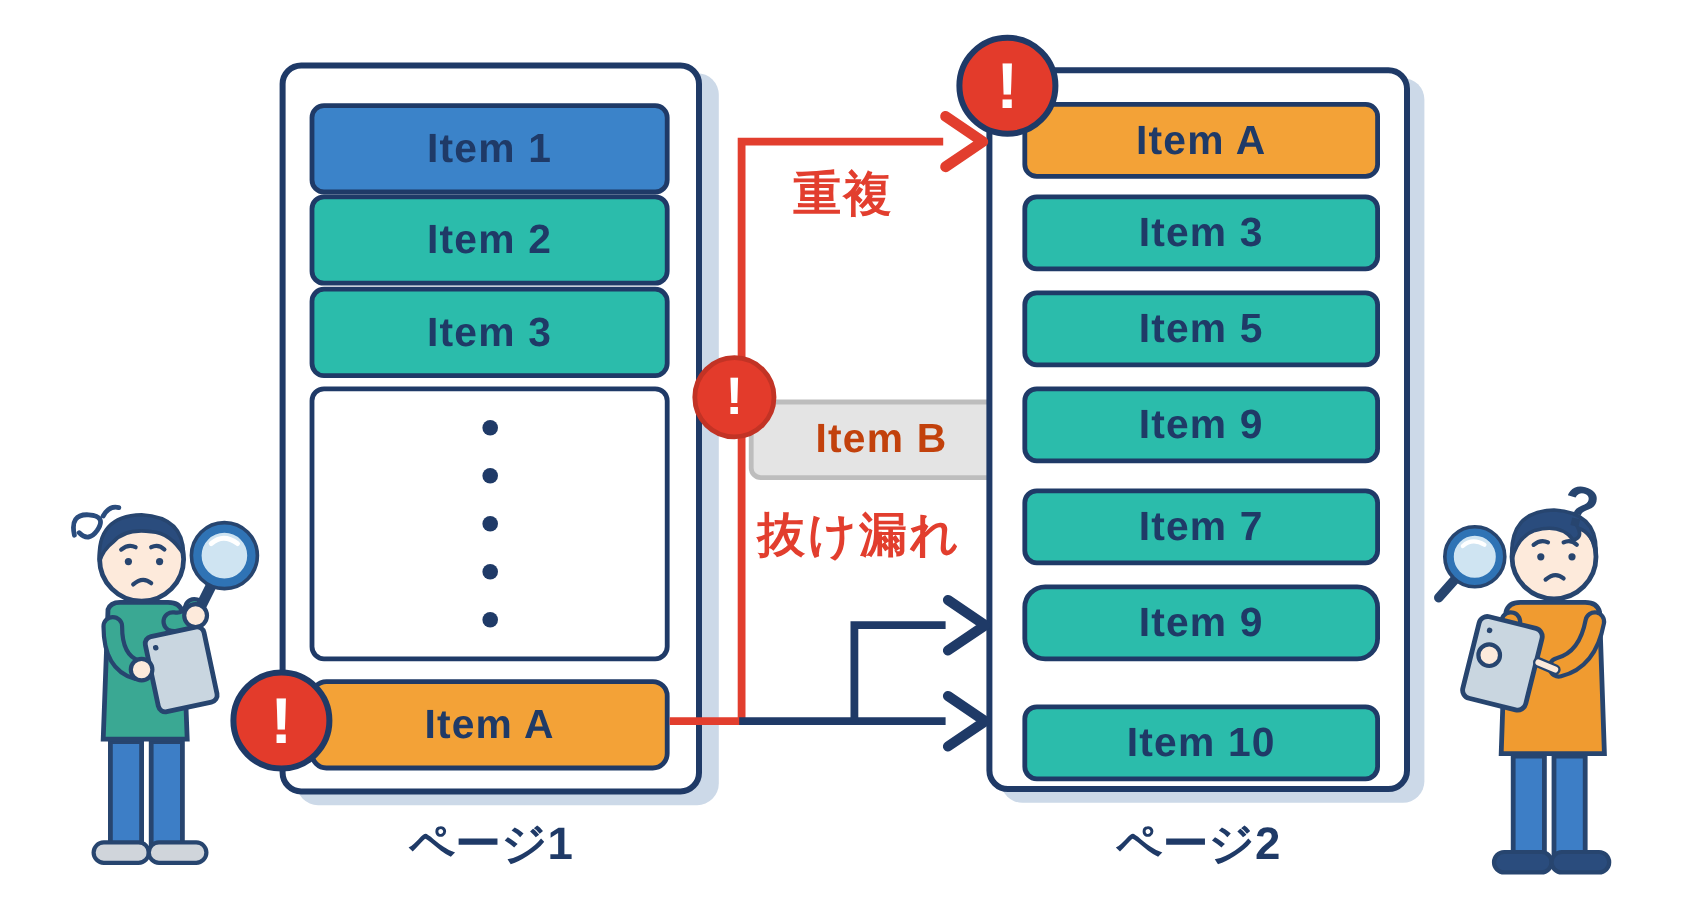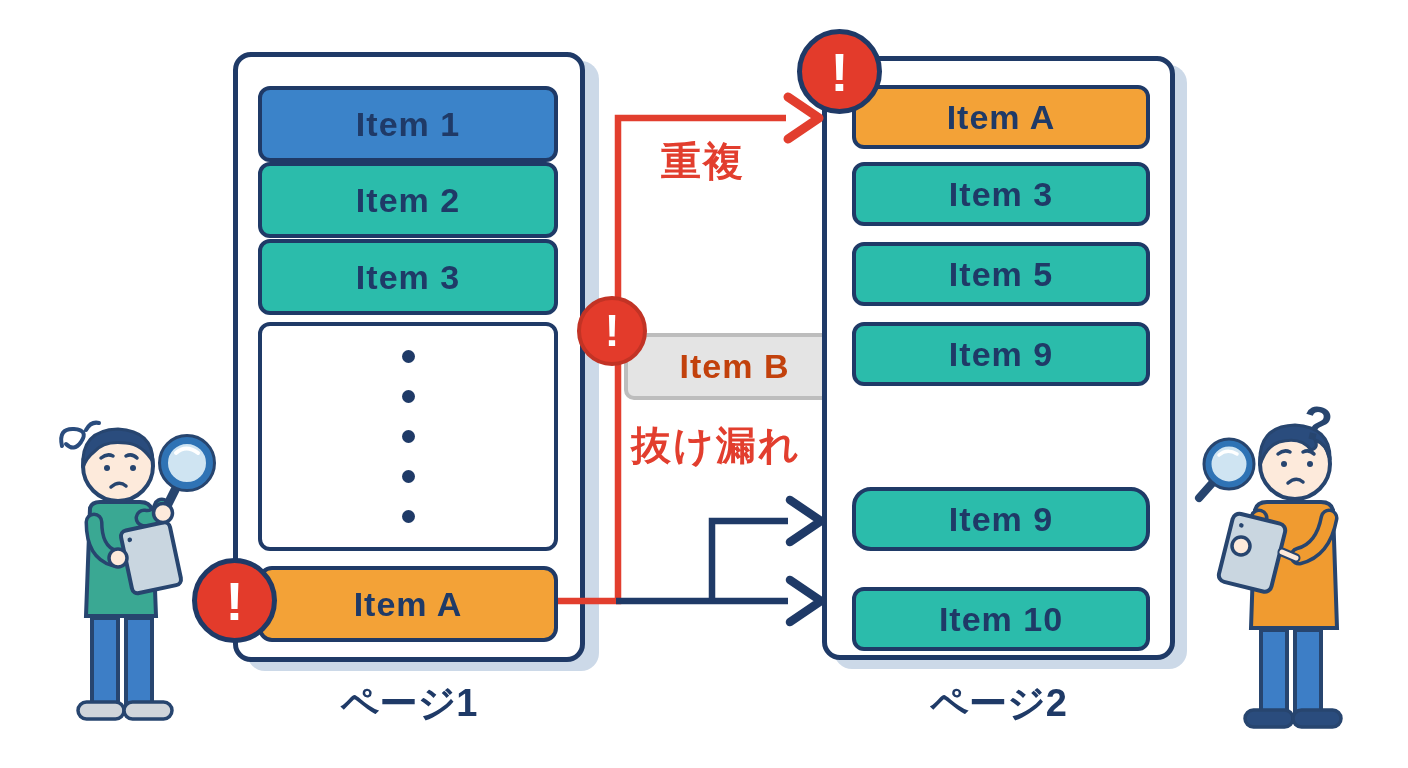--- a/index.html
+++ b/index.html
@@ -90,20 +90,21 @@
     </div>
     <div class="item orange" id="l-item-a">Item A</div>
   </div>
   <div class="page-label" id="page1-label">ページ1</div>
 
   <div class="page-panel" id="right-panel">
     <div class="item orange" id="r-item-0">Item A</div>
     <div class="item teal" id="r-item-1">Item 3</div>
     <div class="item teal" id="r-item-2">Item 5</div>
     <div class="item teal" id="r-item-3">Item 9</div>
+    <div class="item teal" id="r-item-4">Item 7</div>
     <div class="item teal" id="r-item-5">Item 9</div>
     <div class="item teal" id="r-item-6">Item 10</div>
   </div>
   <div class="page-label" id="page2-label">ページ2</div>
 
   <svg class="arrows" viewBox="0 0 1408 768">
     <path d="M558 601 H618 V118 H786" fill="none" stroke="#e23e2e" stroke-width="6.5"></path>
     <path d="M788 97 L819 118 L788 139" fill="none" stroke="#e23e2e" stroke-width="9" stroke-linecap="round" stroke-linejoin="round"></path>
     <path d="M616 601 H788" fill="none" stroke="#1f3a67" stroke-width="6.5"></path>
     <path d="M712 601 V521 H788" fill="none" stroke="#1f3a67" stroke-width="6.5"></path>

